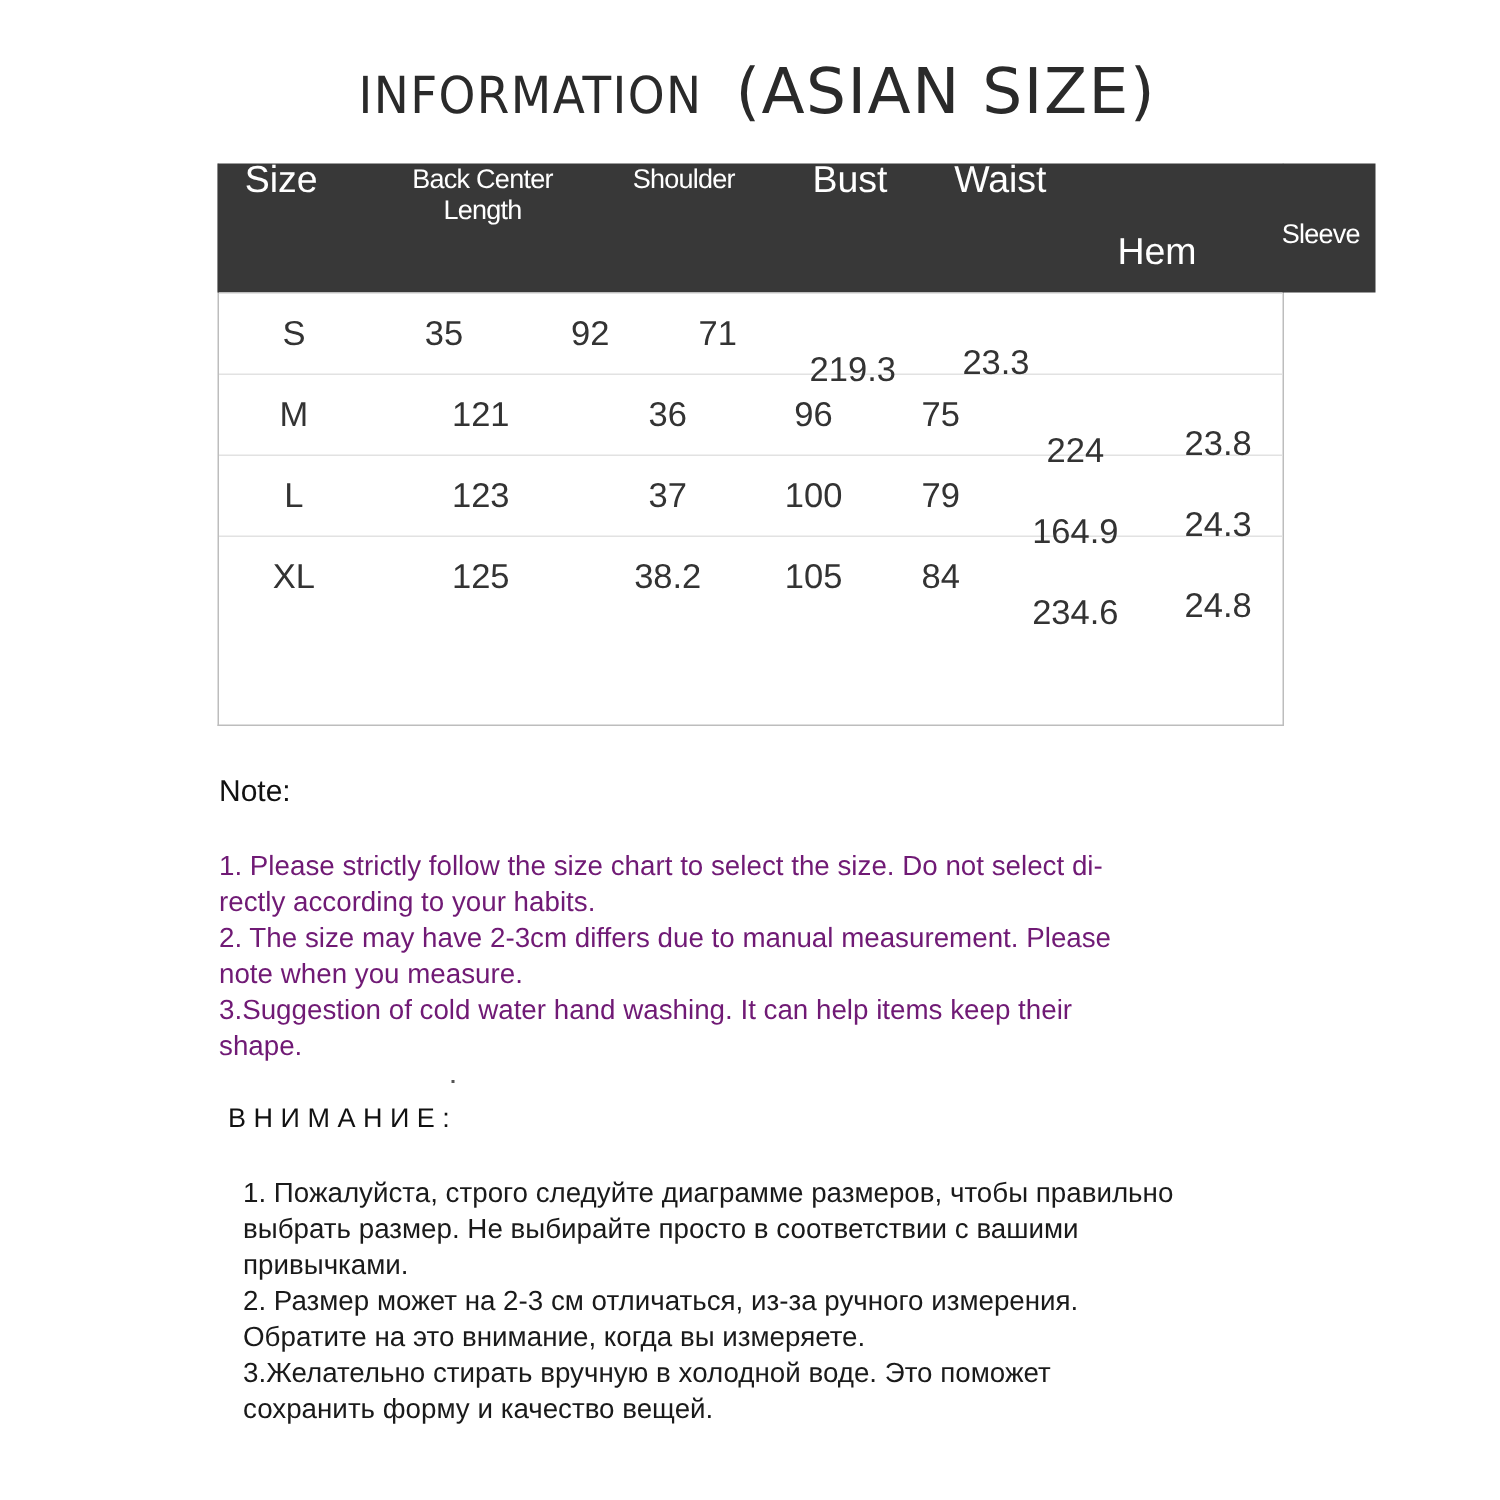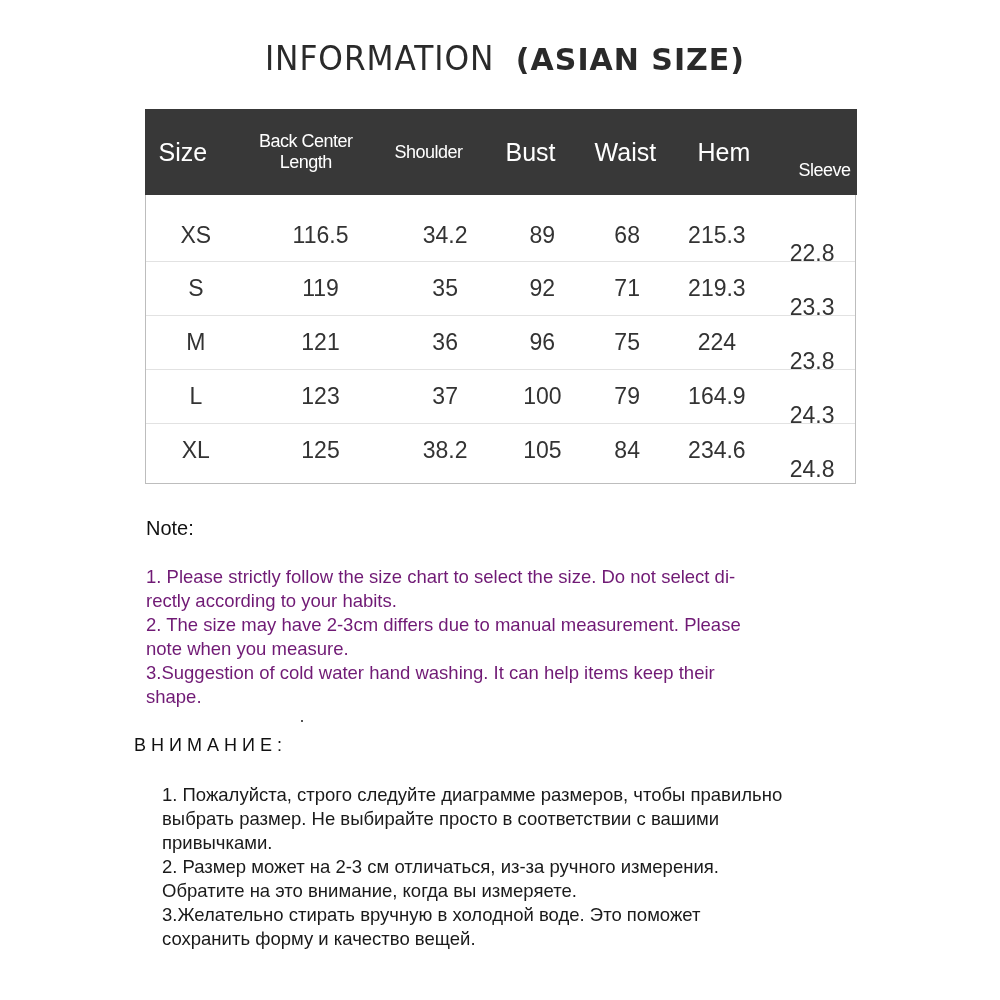--- a/index.html
+++ b/index.html
@@ -1,38 +1,38 @@
 <!DOCTYPE html>
 <html><head>
 <meta charset="utf-8">
 <style>
   html, body { margin: 0; padding: 0; background: #ffffff; }
   body { width: 1000px; height: 1000px; position: relative; overflow: hidden; font-family: "Liberation Sans", sans-serif; color: #1e1e1e; }
   .title { position: absolute; top: 36px; left: 0; width: 1000px; text-align: center; font-size: 38px; letter-spacing: 1px; color: #2a2a2a; }
   .title .light { font-weight: normal; font-family: "DejaVu Sans", sans-serif; font-size: 34px; transform: scaleX(0.92); display: inline-block; }
-  .title .bold { font-weight: bold; font-family: "DejaVu Sans", sans-serif; font-size: 30px; }
+  .title .bold { font-weight: normal; font-family: "DejaVu Sans", sans-serif; font-size: 42px; }
   .table-wrap { position: absolute; top: 109px; left: 145px; width: 711px; height: 375px; border: 1px solid #bdbdbd; border-top: none; box-sizing: border-box; }
-  .thead { position: absolute; top: 0; left: -1px; width: 712px; height: 86px; background: #383838; display: flex; align-items: center; gap: 28px; }
+  .thead { position: absolute; top: 0; left: -1px; width: 772px; height: 86px; background: #383838; display: flex; align-items: flex-start; gap: 28px; }
   .th { color: #ffffff; text-align: center; font-size: 25px; font-family: "Liberation Sans", sans-serif; line-height: 22px; }
   .th.small { font-size: 18px; line-height: 21px; letter-spacing: -0.5px; }
   .tbody { position: absolute; top: 86px; left: 0; width: 100%; }
   .tr { display: flex; align-items: center; height: 54px; border-top: 1px solid #e2e2e2; box-sizing: border-box; }
   .tr.first { border-top: none; height: 66px; padding-top: 14px; }
   .td { text-align: center; font-size: 23px; color: #333; }
   .c0 { width: 100px; }
   .c1 { width: 150px; }
   .c2 { width: 100px; }
   .c3 { width: 95px; }
   .c4 { width: 75px; }
-  .c5 { width: 105px; }
+  .c5 { width: 105px; margin-top: 48px; }
   .c6 { width: 86px; margin-top: 37px; }
   .note-heading { position: absolute; top: 517px; left: 146px; font-size: 20px; color: #111; }
   .note-body { position: absolute; top: 565px; left: 146px; width: 700px; font-size: 18.5px; line-height: 24px; color: #701a75; }
   .note-body p { margin: 0; }
-  .ru-heading { position: absolute; top: 735px; left: 134px; font-size: 18px; letter-spacing: 5px; color: #111; }
+  .ru-heading { position: absolute; top: 735px; left: 152px; font-size: 18px; letter-spacing: 5px; color: #111; }
   .ru-body { position: absolute; top: 783px; left: 162px; width: 710px; font-size: 18.5px; line-height: 24px; color: #1a1a1a; }
   .ru-body p { margin: 0; }
   .dot { position: absolute; top: 720px; left: 301px; width: 2px; height: 2px; background: #555; }
 </style>
 </head>
 <body>
 
 <div class="title">
   <span class="light">INFORMATION</span>
   <span class="bold">(ASIAN SIZE)</span>
@@ -45,32 +45,22 @@
       <div>Back Center</div>
       <div>Length</div>
     </div>
     <div class="th small c2">Shoulder</div>
     <div class="th c3">Bust</div>
     <div class="th c4">Waist</div>
     <div class="th c5">Hem</div>
     <div class="th small c6">Sleeve</div>
   </div>
   <div class="tbody">
-    <div class="tr first">
-      <div class="td c0">XS</div>
-      <div class="td c1">116.5</div>
-      <div class="td c2">34.2</div>
-      <div class="td c3">89</div>
-      <div class="td c4">68</div>
-      <div class="td c5">215.3</div>
-      <div class="td c6">22.8</div>
-    </div>
     <div class="tr">
       <div class="td c0">S</div>
-      <div class="td c1">119</div>
       <div class="td c2">35</div>
       <div class="td c3">92</div>
       <div class="td c4">71</div>
       <div class="td c5">219.3</div>
       <div class="td c6">23.3</div>
     </div>
     <div class="tr">
       <div class="td c0">M</div>
       <div class="td c1">121</div>
       <div class="td c2">36</div>

